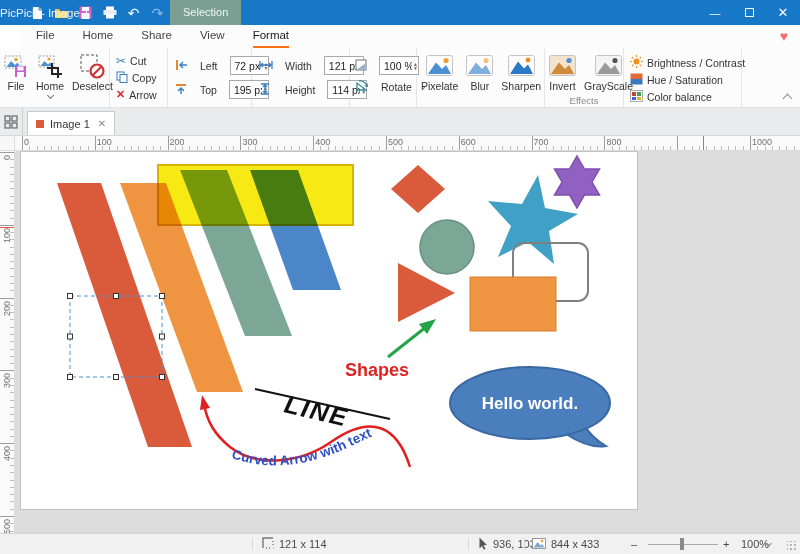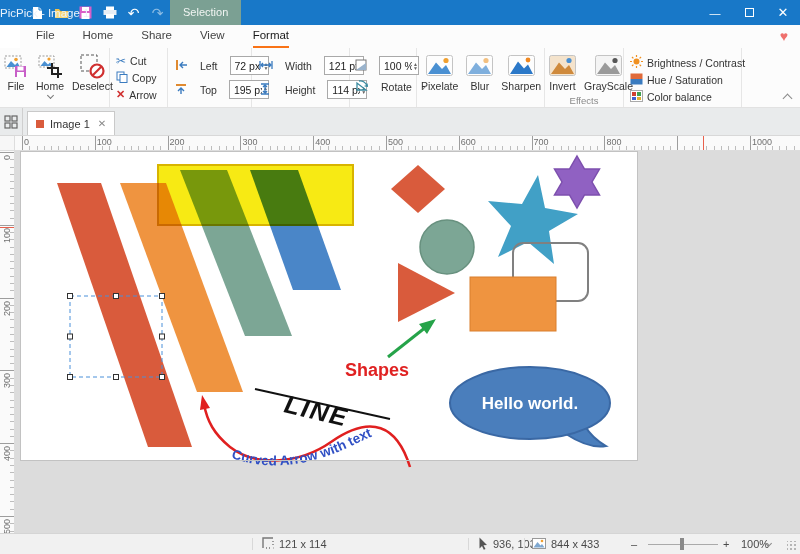--- a/index.html
+++ b/index.html
@@ -66,21 +66,21 @@
       repeating-linear-gradient(to bottom,#9d9d9d 0 1px,transparent 1px 72.8px),
       repeating-linear-gradient(to bottom,#bdbdbd 0 1px,transparent 1px 7.28px);
     background-position:0 1px,100% 1px;
     background-size:100% 100%,4px 100%;
     background-repeat:no-repeat; background-color:#fafafa; }
   .rlab { position:absolute; top:1px; font-size:9px; color:#707070; }
   .vruler .rlab { left:2px; transform:rotate(-90deg) translateX(-100%); transform-origin:0 0; top:auto; }
   .hmarker { position:absolute; top:0; width:1px; height:15px; background:#e8604c; }
   .vmarker { position:absolute; left:0; height:1px; width:15px; background:#e8604c; }
   .viewport { background:#dcdcdc; position:relative; overflow:hidden; }
-  .canvas { position:absolute; left:6px; top:1px; width:616px; height:308px; background:#fff; outline:1px solid #c2c2c2; }
+  .canvas { position:absolute; left:6px; top:1px; width:616px; height:357px; background:#fff; outline:1px solid #c2c2c2; }
 
   
   .statusbar { height:21px; background:#f1f1f1; border-top:1px solid #d5d5d5; position:relative; font-size:11px; color:#4a4a4a; flex:0 0 21px; }
   .sb-item { position:absolute; top:0; height:20px; display:flex; align-items:center; gap:5px; }
   .sb-div { position:absolute; top:4px; width:1px; height:12px; background:#d8d8d8; }
   .slider-track { position:absolute; left:648px; top:10px; width:70px; height:1px; background:#aaa; }
   .slider-handle { position:absolute; left:680px; top:4px; width:4px; height:12px; background:#8a8a8a; }
   .grip { position:absolute; right:3px; bottom:3px; width:10px; height:10px;
     background-image:radial-gradient(circle,#b5b5b5 1px,transparent 1.2px);
     background-size:4px 4px; background-position:bottom right; }

